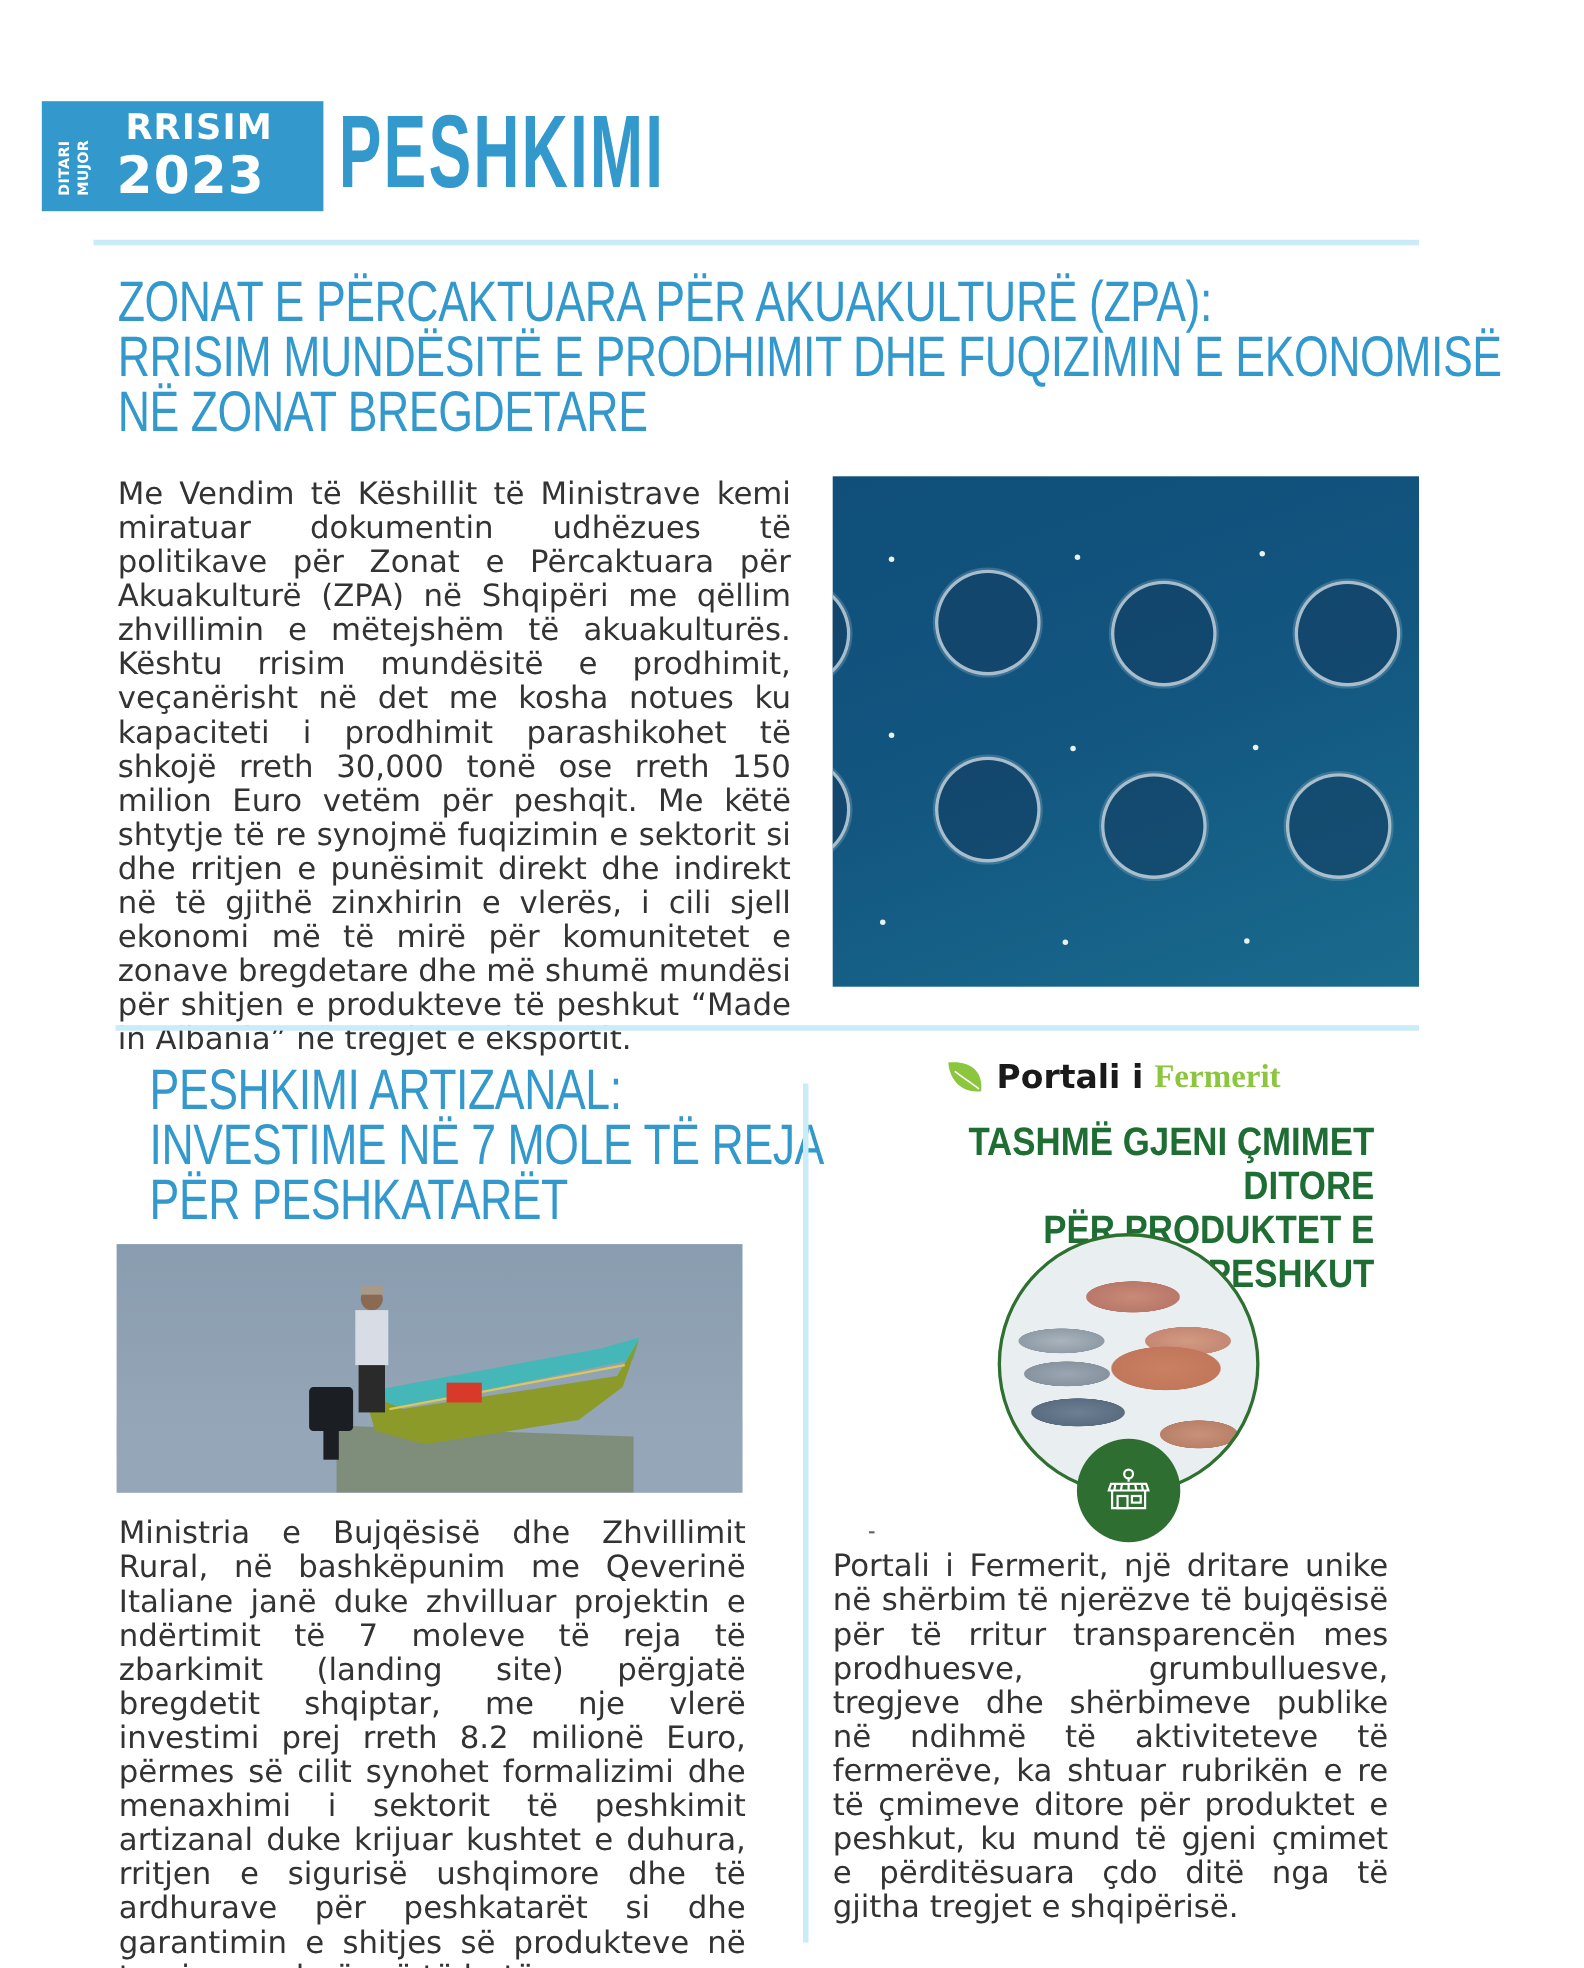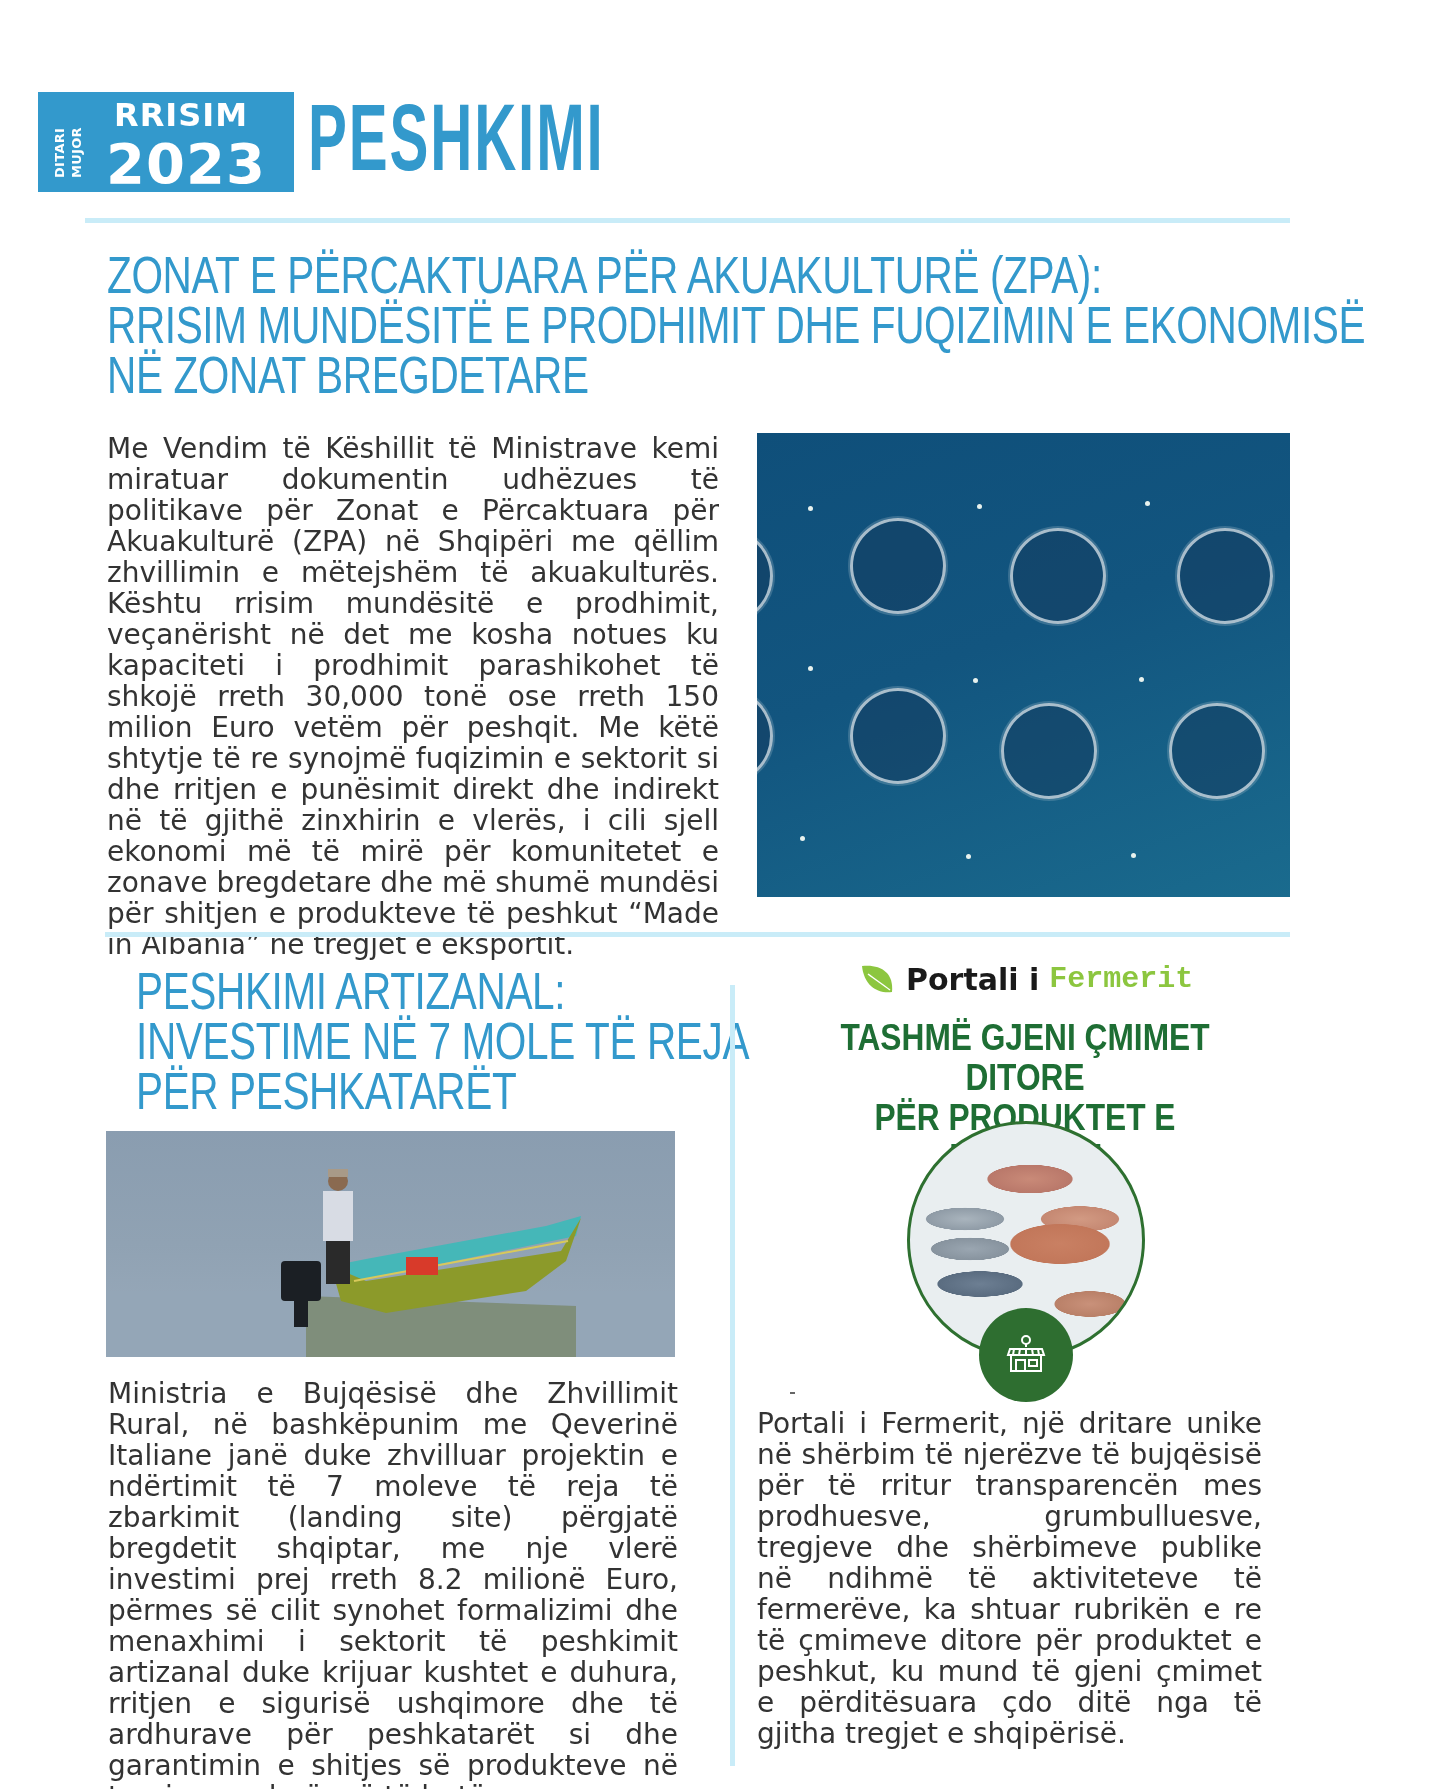--- a/index.html
+++ b/index.html
@@ -8,43 +8,43 @@
 
   .abs { position: absolute; }
 
   
   .hdr-box { left: 38px; top: 92px; width: 256px; height: 100px; background: #3399cc; }
   .hdr-vert { left: 50px; top: 100px; width: 44px; height: 84px; }
   .hdr-vert span { position: absolute; color: #fff; font-family: "DejaVu Sans", sans-serif; font-weight: bold; font-size: 13px; letter-spacing: 0.3px; transform: rotate(-90deg); transform-origin: left top; white-space: nowrap; }
   .hdr-vert .v1 { left: 2px; top: 78px; }
   .hdr-vert .v2 { left: 19px; top: 78px; }
   .hdr-month { left: 114px; top: 96px; color: #fff; font-weight: bold; font-size: 32px; letter-spacing: 1px; }
-  .hdr-year { left: 106px; top: 136px; color: #fff; font-weight: bold; font-size: 56px; letter-spacing: 1px; line-height: 1; }
+  .hdr-year { left: 106px; top: 136px; color: #fff; font-weight: bold; font-size: 47px; letter-spacing: 1px; line-height: 1; }
   .hdr-title { left: 308px; top: 88px; color: #3399cc; font-family: "Liberation Sans", sans-serif; font-weight: bold; font-size: 94px; line-height: 100px; letter-spacing: 3px; transform: scaleX(0.62); transform-origin: left top; }
 
   .hline { height: 5px; background: #c9ecf8; }
   .vline { width: 5px; background: #c9ecf8; }
 
   .heading { color: #3399cc; font-family: "Liberation Sans", sans-serif; font-size: 52px; line-height: 50px; transform: scaleX(0.78); transform-origin: left top; white-space: nowrap; letter-spacing: -0.5px; }
 
   .body-text { font-family: "DejaVu Sans", sans-serif; font-size: 28px; line-height: 31px; color: #333333; text-align: justify; text-align-last: left; }
 
   
   .photo1 { left: 757px; top: 433px; width: 533px; height: 464px; background: linear-gradient(160deg, #0f4f7a 0%, #12557f 45%, #1a6b8e 100%); overflow: hidden; }
   .cage { position: absolute; width: 96px; height: 96px; border-radius: 50%; border: 3px solid rgba(220,230,235,0.75); background: rgba(20,60,95,0.55); box-shadow: 0 0 0 2px rgba(180,200,210,0.25); }
   .buoy { position: absolute; width: 5px; height: 5px; border-radius: 50%; background: #e8f2ee; }
 
   
   .photo2 { left: 106px; top: 1131px; width: 569px; height: 226px; background: linear-gradient(180deg, #8a9db0 0%, #90a2b3 50%, #9aabbc 100%); overflow: hidden; }
 
   
   .portal-logo { left: 858px; top: 962px; height: 44px; display: flex; align-items: flex-start; }
   .portal-logo .p1 { font-family: "DejaVu Sans", sans-serif; font-weight: bold; font-size: 30px; color: #1a1a1a; margin-left: 8px; }
-  .portal-logo .p2 { font-family: Liberation Mono, monospace; font-weight: bold; font-size: 30px; color: #8cc63f; margin-left: 10px; }
-  .portal-head { left: 770px; top: 1018px; width: 510px; text-align: center; color: #1e6e34; font-family: "Liberation Sans", sans-serif; font-weight: bold; font-size: 36px; line-height: 40px; }
+  .portal-logo .p2 { font-family: Liberation Serif, serif; font-weight: bold; font-size: 30px; color: #8cc63f; margin-left: 10px; }
+  .portal-head { left: 770px; top: 1018px; width: 510px; text-align: right; color: #1e6e34; font-family: "Liberation Sans", sans-serif; font-weight: bold; font-size: 36px; line-height: 40px; }
   .portal-head div { transform: scaleX(0.88); }
 
   .fish-circle { left: 907px; top: 1121px; width: 238px; height: 238px; border-radius: 50%; border: 3px solid #2e7030; overflow: hidden;
     background:
       radial-gradient(ellipse 70px 28px at 150px 120px, #c98063 0%, #c2775a 70%, transparent 72%),
       radial-gradient(ellipse 60px 20px at 120px 55px, #c98a78 0%, #b9786a 70%, transparent 72%),
       radial-gradient(ellipse 55px 18px at 170px 95px, #d29a83 0%, #c58872 70%, transparent 72%),
       radial-gradient(ellipse 60px 18px at 70px 160px, #6d7f93 0%, #5a6c80 70%, transparent 72%),
       radial-gradient(ellipse 55px 16px at 60px 125px, #9aa6b1 0%, #87939e 70%, transparent 72%),
       radial-gradient(ellipse 55px 16px at 55px 95px, #a9b4bd 0%, #8f9ba6 70%, transparent 72%),

